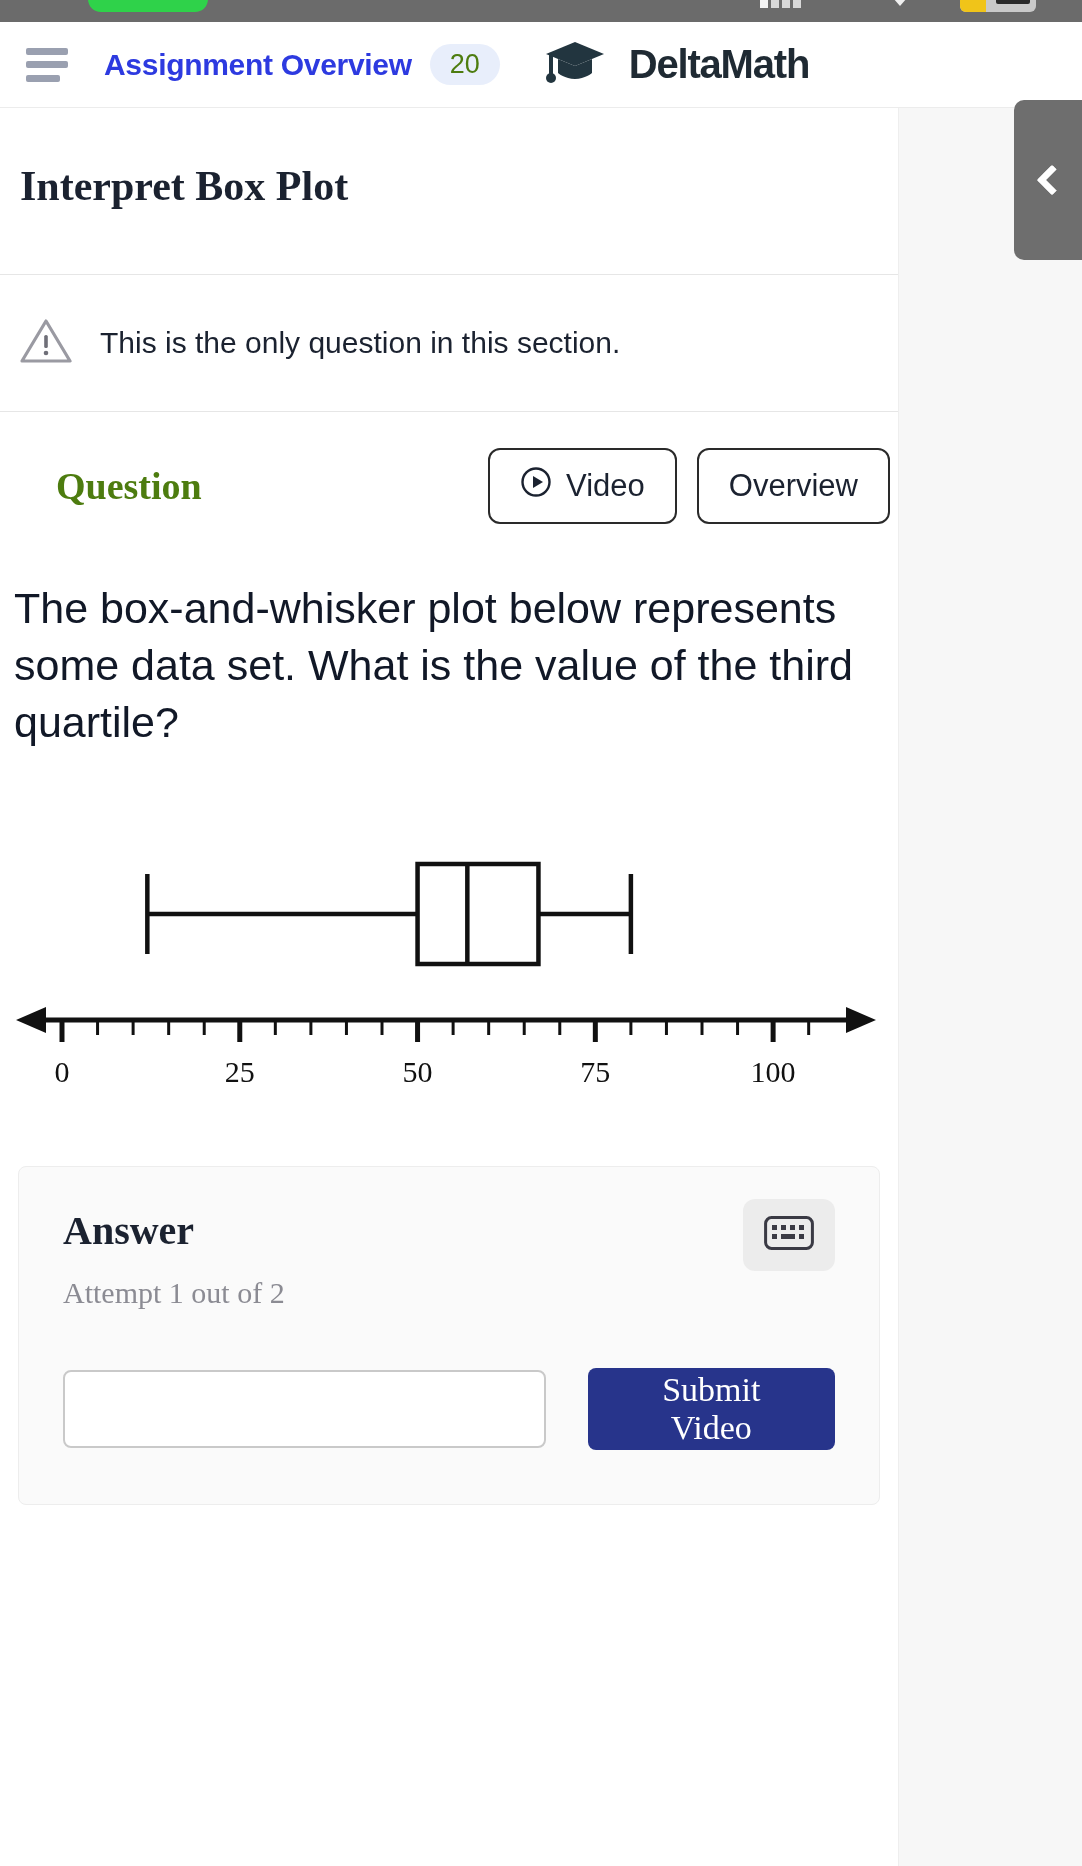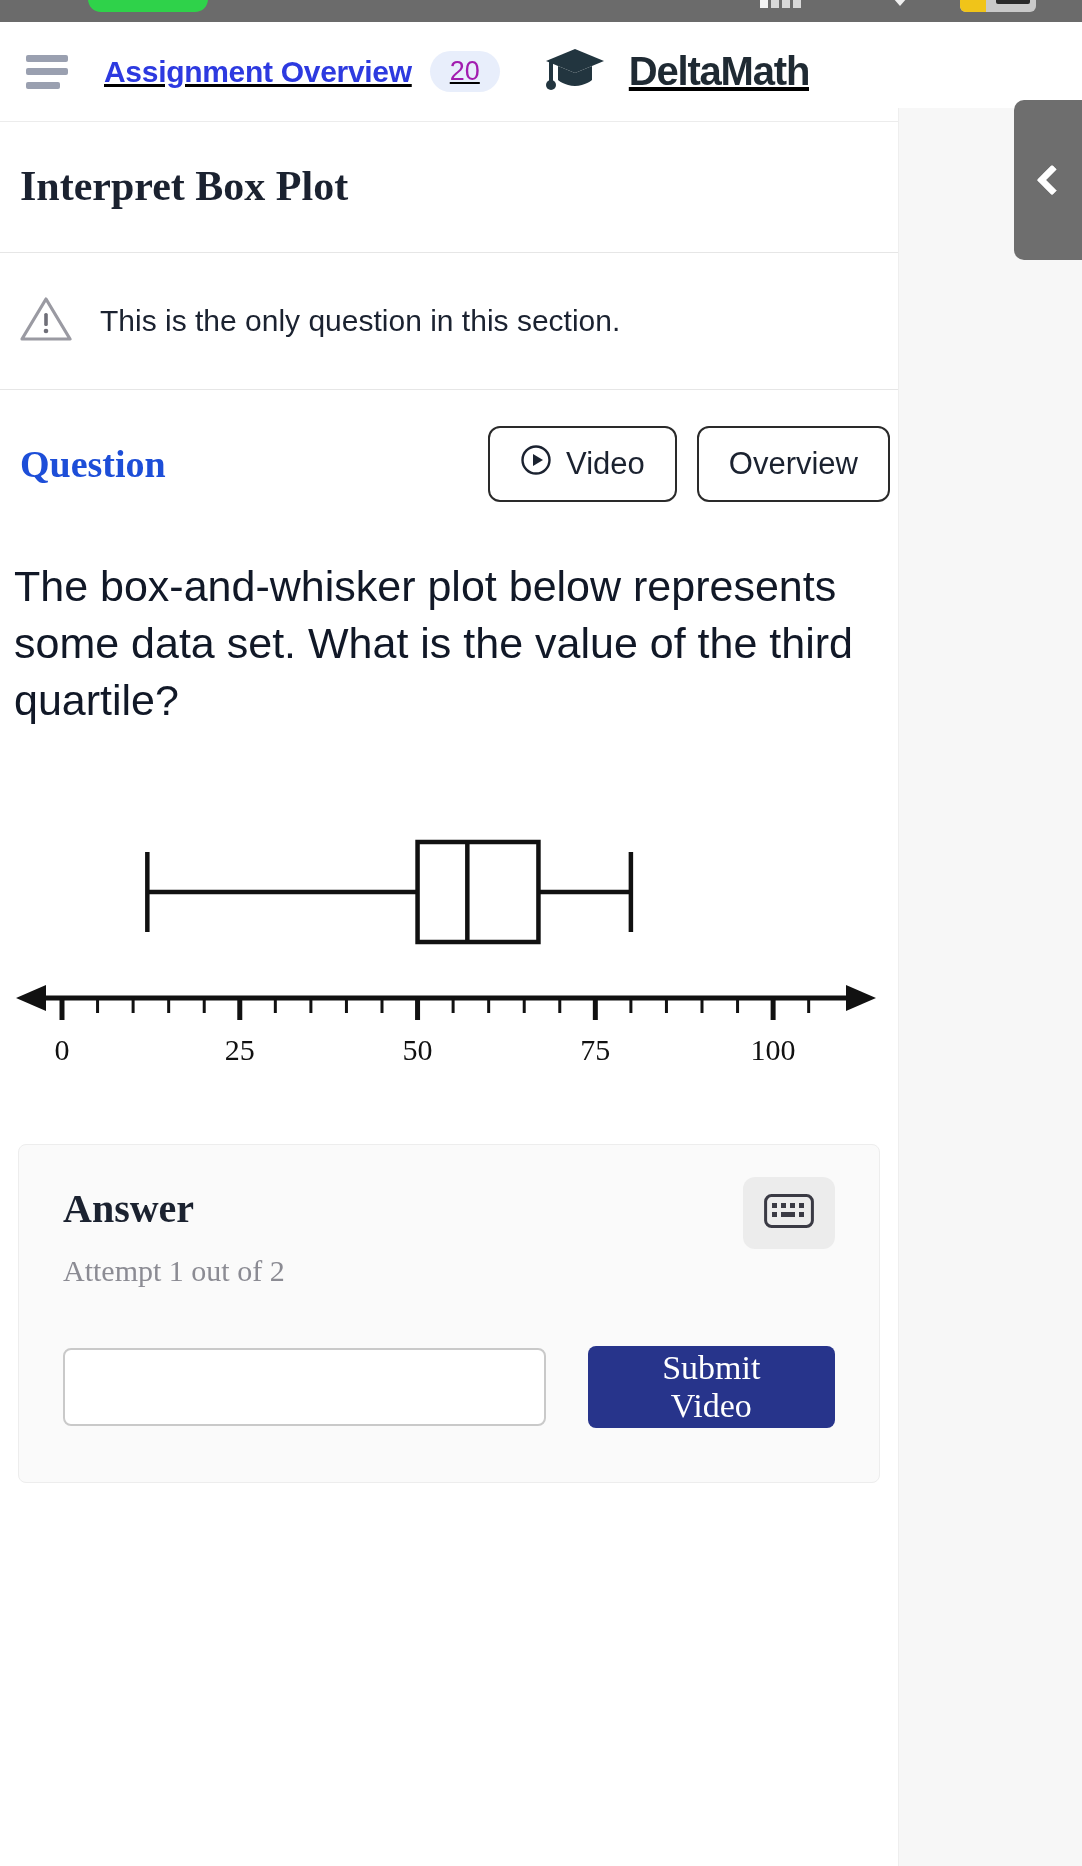--- a/index.html
+++ b/index.html
@@ -28,70 +28,69 @@
   .sb-signal i:nth-child(4){height:12px;}
   .sb-wifi { position:absolute; left: 886px; top:-10px; width:0;height:0;
              border-left:14px solid transparent;border-right:14px solid transparent;border-top:16px solid #f0f0f0;}
   .sb-batt { position:absolute; left: 960px; top:-12px; width:76px;height:24px;
              background:#c9c9c9;border-radius:6px;overflow:hidden;}
   .sb-batt .fill { position:absolute;left:0;top:0;bottom:0;width:26px;background:#f0c419;}
   .sb-batt .dark { position:absolute;right:6px;top:7px;width:34px;height:9px;background:#2a2a2a;border-radius:2px;}
 
   
   .appbar {
-    position: absolute; top: 22px; left: 0; width: 1082px; height: 100px;
+    position: absolute; top: 22px; left: 0; width: 1082px; height: 86px;
     background: #ffffff; display: flex; align-items: center;
     border-bottom: 1px solid #ececec;
-    text-decoration: underline;
   }
   .hamburger { margin-left: 26px; width: 42px; height: 34px;
                display:flex; flex-direction:column; justify-content:space-between; cursor:pointer;}
   .hamburger span { display:block; height:7px; background:#9aa0b0; border-radius:2px; }
   .hamburger span:nth-child(1){width:42px;}
   .hamburger span:nth-child(2){width:42px;}
   .hamburger span:nth-child(3){width:34px;}
 
   .assignment-link {
     margin-left: 36px; color: #2d3ae0; font-weight: 700; font-size: 30px;
     letter-spacing: -0.3px; white-space: nowrap; cursor: pointer;
   }
   .count-badge {
-    margin-left: 18px; background: #e8eefb; color: #a21caf;
+    margin-left: 18px; background: #e8eefb; color: #4d7c0f;
     border-radius: 22px; padding: 7px 20px; font-size: 27px; line-height: 1;
   }
   .brand { margin-left: 44px; display: flex; align-items: center; gap: 23px; overflow: hidden; }
   .brand-word { font-size: 40px; font-weight: 700; color: #1f2a33; letter-spacing:-1.2px; white-space: nowrap;}
 
   
   .drawer-tab {
     position: absolute; right: 0; top: 100px; width: 68px; height: 160px;
     background: #6e6e6e; border-top-left-radius: 10px; border-bottom-left-radius: 10px;
     display: flex; align-items: center; justify-content: center; cursor: pointer; z-index: 40;
   }
   .chev { width: 22px; height: 22px; border-left: 7px solid #fff; border-bottom: 7px solid #fff;
           transform: rotate(45deg); margin-left: 8px; border-radius:2px;}
 
   
   .page { position:absolute; top:108px; left:0; width: 898px; }
 
   .page-title {
     font-family: "Liberation Serif", serif; font-weight: 700; font-size: 42px;
-    color: #1b2230; padding: 54px 0 42px 20px; border-bottom: 1px solid #e6e6e6;
+    color: #1b2230; padding: 54px 0 64px 20px; border-bottom: 1px solid #e6e6e6;
   }
 
   .notice {
     display: flex; align-items: center; gap: 28px;
     padding: 42px 20px 42px 20px; border-bottom: 1px solid #e6e6e6;
   }
   .notice-text { font-size: 30px; color: #1b2230; }
 
   .qrow {
     display: flex; align-items: center; padding: 36px 0 34px 20px;
   }
-  .qlabel { font-family: "Liberation Serif", serif; font-weight: 700; font-size: 38px; color:#1d4ed8; }
+  .qlabel { font-family: "Liberation Serif", serif; font-weight: 700; font-size: 38px; color:#4d7c0f;margin-left:36px; }
   .qbtns { margin-left: auto; display: flex; gap: 20px; padding-right: 8px;}
   .obtn {
     border: 2px solid #2a2a2a; border-radius: 12px; background: #fff;
     padding: 16px 30px; font-size: 31px; color: #1b2230;
     display: flex; align-items: center; gap: 14px; cursor: pointer; white-space: nowrap;
   }
 
   .qtext {
     font-family: Liberation Sans, sans-serif; font-size: 43px; line-height: 1.33;
     color: #111827; padding: 22px 18px 0 14px;

